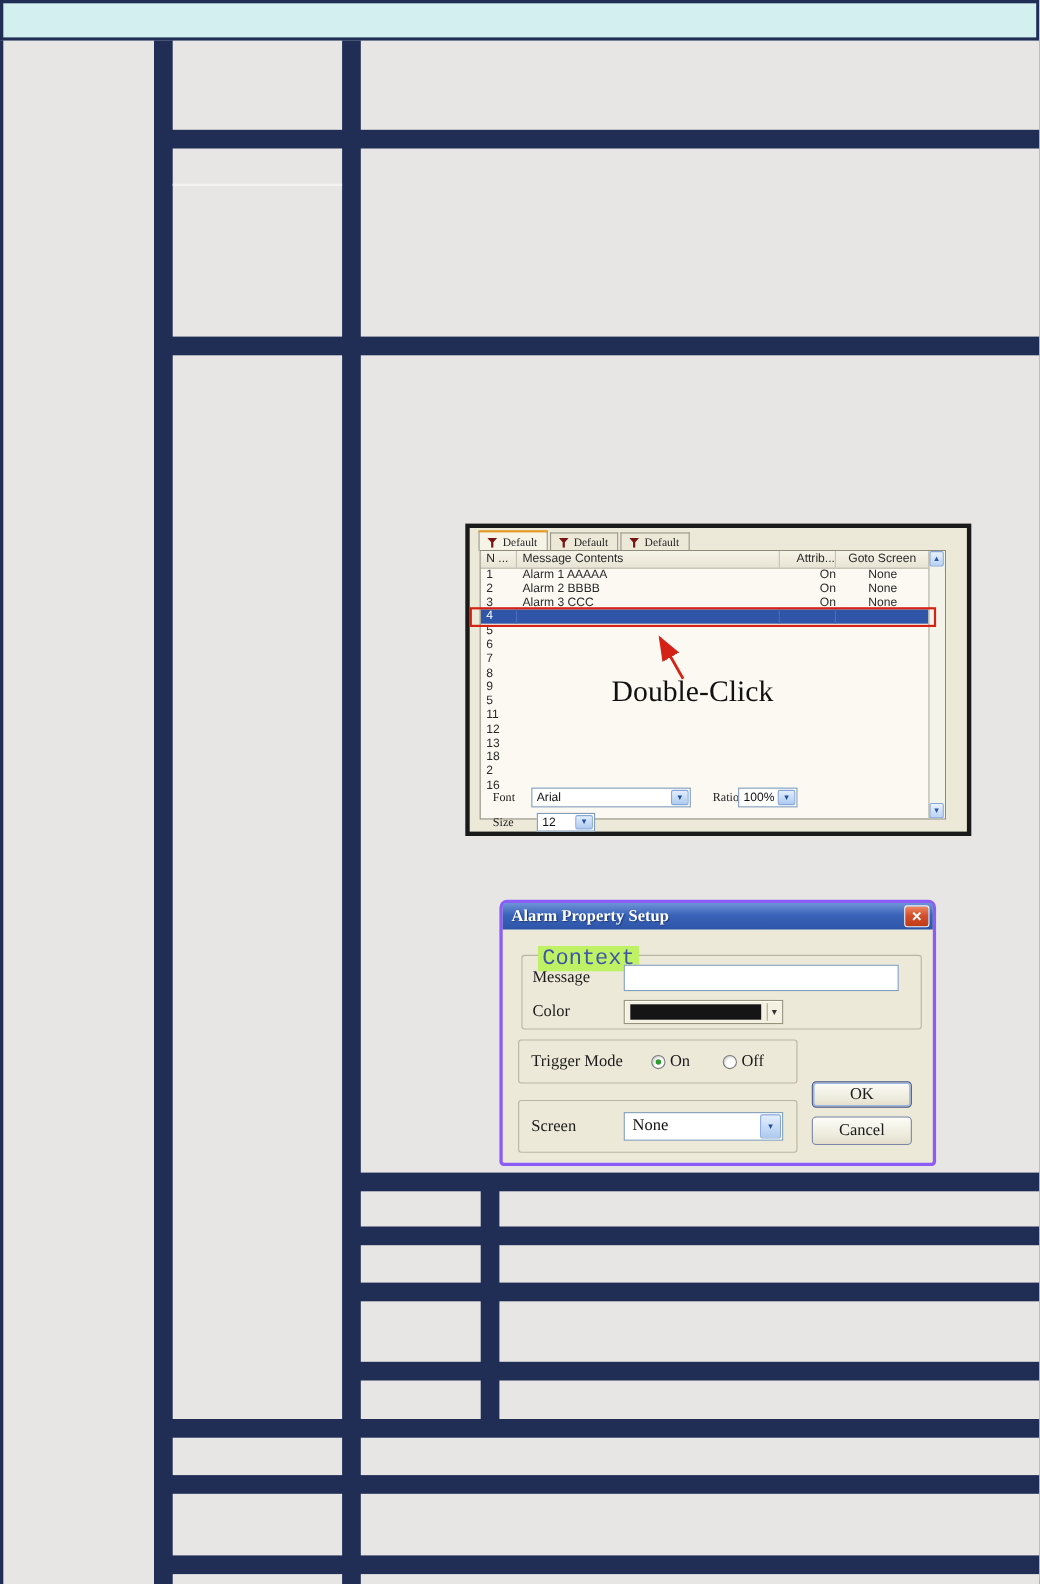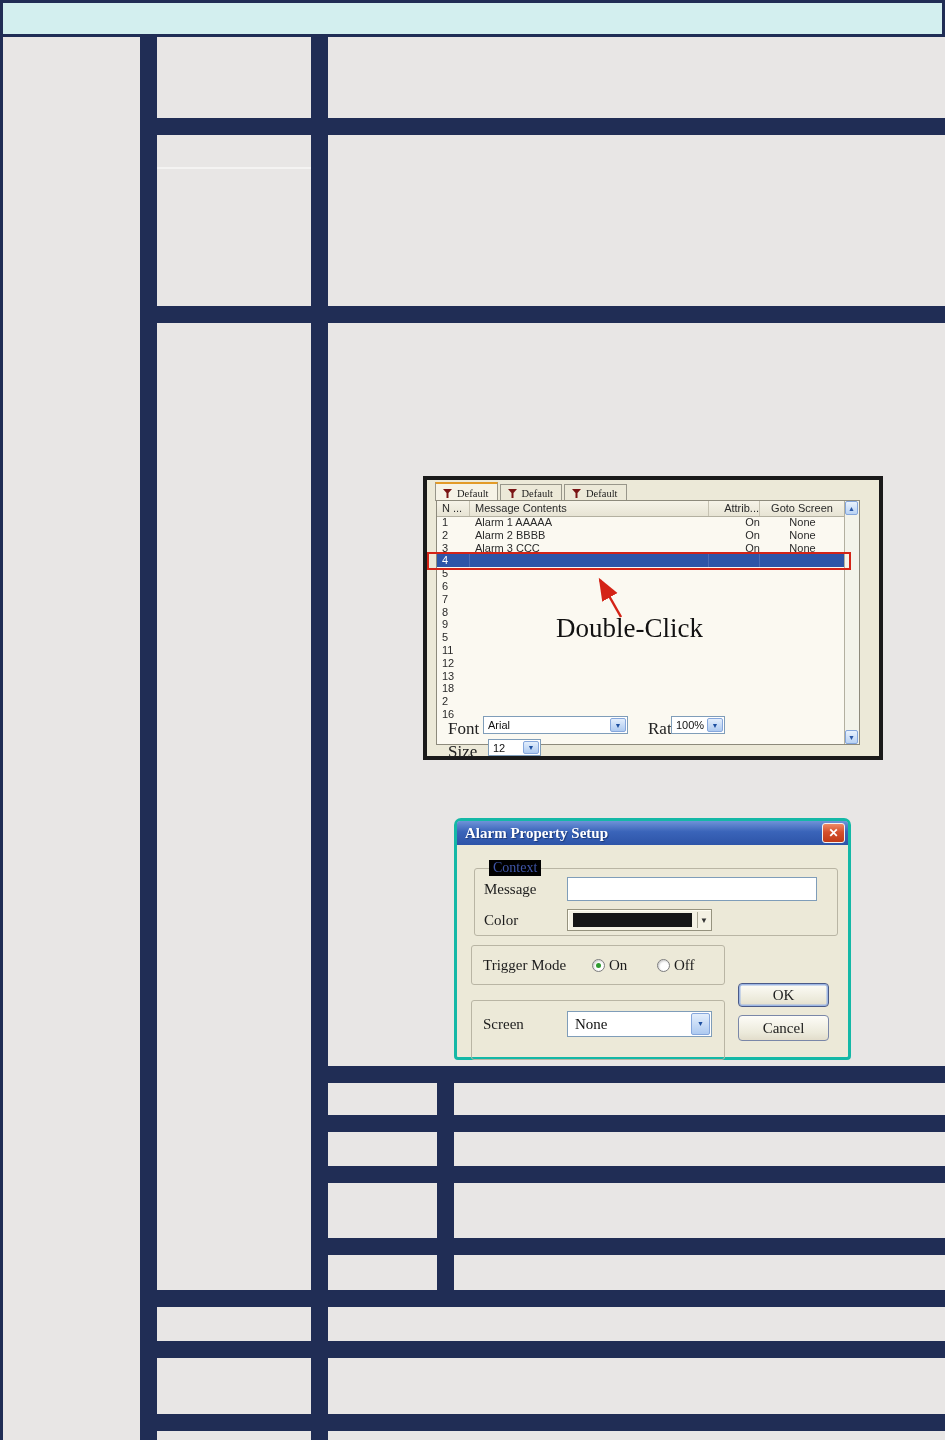--- a/index.html
+++ b/index.html
@@ -46,54 +46,54 @@
   .sbtn{position:absolute;left:0;width:13px;height:14px;box-sizing:border-box;
         background:linear-gradient(180deg,#e9f2fd,#b9d2f3);border:1px solid #84a6dc;border-radius:2px;
         color:#2b58a8;font-size:7px;display:flex;align-items:center;justify-content:center;}
   .sbtn.up{top:0;}
   .sbtn.down{bottom:0;}
   .redrect{position:absolute;left:0px;top:72px;width:424px;height:18px;box-sizing:border-box;
            border:2.5px solid #d42316;z-index:6;}
   .arrow-svg{position:absolute;left:160px;top:92px;width:60px;height:60px;z-index:7;}
   .dclick{position:absolute;left:129px;top:133px;z-index:7;font-size:27px;color:#111;
           font-family:"Liberation Serif", serif;}
-  .slabel{position:absolute;font-size:17px;color:#222;}
+  .slabel{position:absolute;font-size:11px;color:#222;}
   .xpdd{position:absolute;box-sizing:border-box;background:#ffffff;border:1px solid #7f9db9;
         font-family:"Liberation Sans", sans-serif;font-size:11px;color:#111;}
   .xpdd .val{position:absolute;left:4px;top:50%;transform:translateY(-50%);white-space:nowrap;}
   .ddbtn{position:absolute;right:1px;top:1px;bottom:1px;width:14px;
          background:linear-gradient(180deg,#e3eefc,#aecaf0);border:1px solid #86a7dc;border-radius:2px;
          color:#1d4fa0;font-size:7px;display:flex;align-items:center;justify-content:center;}
 
   
   .dialog{position:absolute;left:126px;top:495px;width:397px;height:242px;box-sizing:border-box;
-          border:3px solid #14b8a6;border-radius:7px 7px 4px 4px;background:#ece9d8;}
+          border:3px solid #8b5cf6;border-radius:7px 7px 4px 4px;background:#ece9d8;}
   .dtitle{height:24px;border-radius:3px 3px 0 0;display:flex;align-items:center;
           background:linear-gradient(180deg,#6e93d8 0%,#3a64b9 45%,#2d54a8 100%);}
   .dtitle .ttext{flex:1;padding-left:8px;color:#ffffff;font-weight:bold;font-size:15px;
                  text-shadow:1px 1px 1px #1d3a78;}
   .closebtn{width:21px;height:18px;margin-right:3px;border:1px solid #f2f2f2;border-radius:3px;
             background:linear-gradient(180deg,#ef8a66,#d4502c 45%,#c03a16);color:#fff;
             font-family:"Liberation Sans", sans-serif;font-weight:bold;font-size:12px;
             display:flex;align-items:center;justify-content:center;}
   .dbody{position:relative;height:212px;font-size:15px;color:#1c1c1c;}
   .group{position:absolute;box-sizing:border-box;border:1px solid #b9b5a4;border-radius:3px;}
   .gctx{left:17px;top:23px;width:364px;height:68px;}
-  .glabel{position:absolute;left:14px;top:-9px;padding:0 4px;background:#000000;color:#3f55a8;
-          font-size:14px;}
+  .glabel{position:absolute;left:14px;top:-9px;padding:0 4px;background:#bef264;color:#3f55a8;
+          font-size:20px;font-family:Liberation Mono, monospace;}
   .flabel{position:absolute;font-size:15px;color:#1c1c1c;}
   .txtinput{position:absolute;box-sizing:border-box;border:1px solid #7f9db9;background:#fff;
             font-family:"Liberation Serif", serif;font-size:14px;padding:0 4px;outline:none;}
   .colorctl{position:absolute;box-sizing:border-box;background:#f4f1e3;border:1px solid #96937f;
             box-shadow:1px 1px 0 #fffdf2 inset;}
   .swatch{position:absolute;left:5px;top:3px;width:119px;height:14px;background:#151515;}
   .cdiv{position:absolute;left:129px;top:2px;bottom:2px;width:1px;background:#a9a694;}
   .carrow{position:absolute;right:3px;top:50%;transform:translateY(-50%);font-size:8px;color:#333;}
   .gtrig{left:14px;top:100px;width:254px;height:40px;}
-  .gscreen{left:14px;top:155px;width:254px;height:60px;}
+  .gscreen{left:14px;top:155px;width:254px;height:48px;}
   .radio{position:absolute;width:13px;height:13px;box-sizing:border-box;border-radius:50%;
          background:#fff;border:1px solid #7c7c7c;box-shadow:inset 1px 1px 2px #c9c9c9;}
   .radio.sel::after{content:"";position:absolute;left:3px;top:3px;width:5px;height:5px;
                     border-radius:50%;background:#2f9b2f;}
   .xpbtn{position:absolute;box-sizing:border-box;border:1px solid #7a87a8;border-radius:4px;
          background:linear-gradient(180deg,#fdfcf7,#eceadb 70%,#e2ddcb);
          font-family:"Liberation Serif", serif;font-size:15px;color:#1c1c1c;
          display:flex;align-items:center;justify-content:center;}
   .xpbtn.default{box-shadow:0 0 0 1.5px #9db6e4 inset;border-color:#4a5a88;}
 </style>

